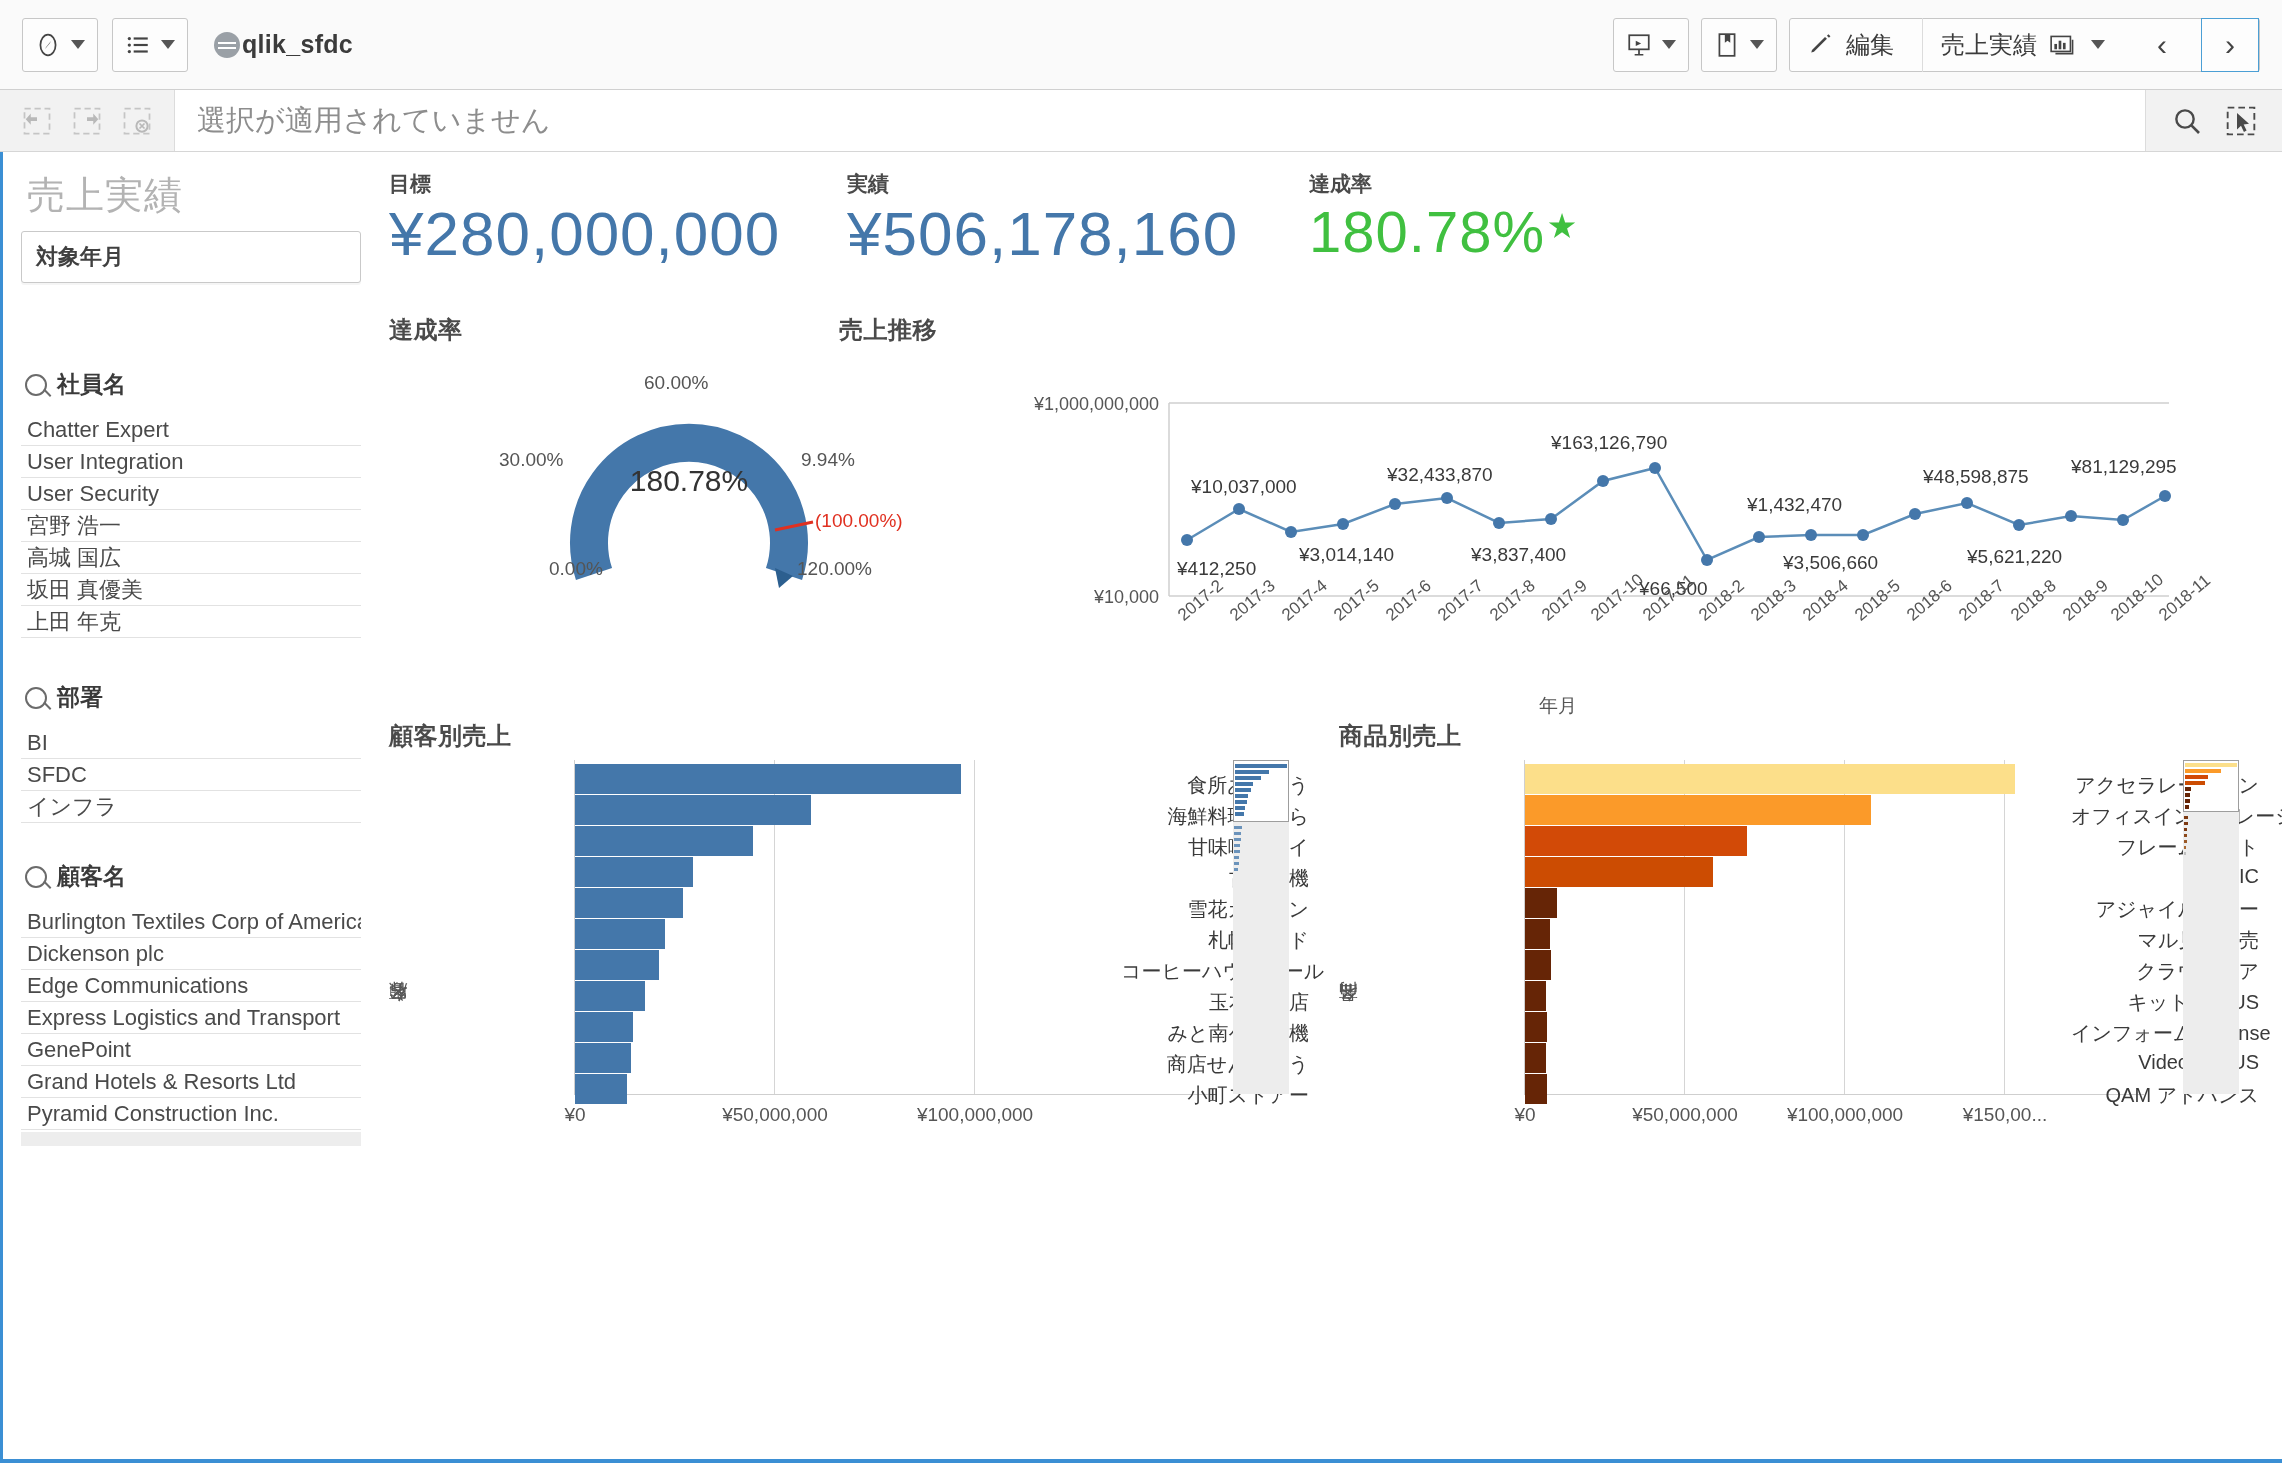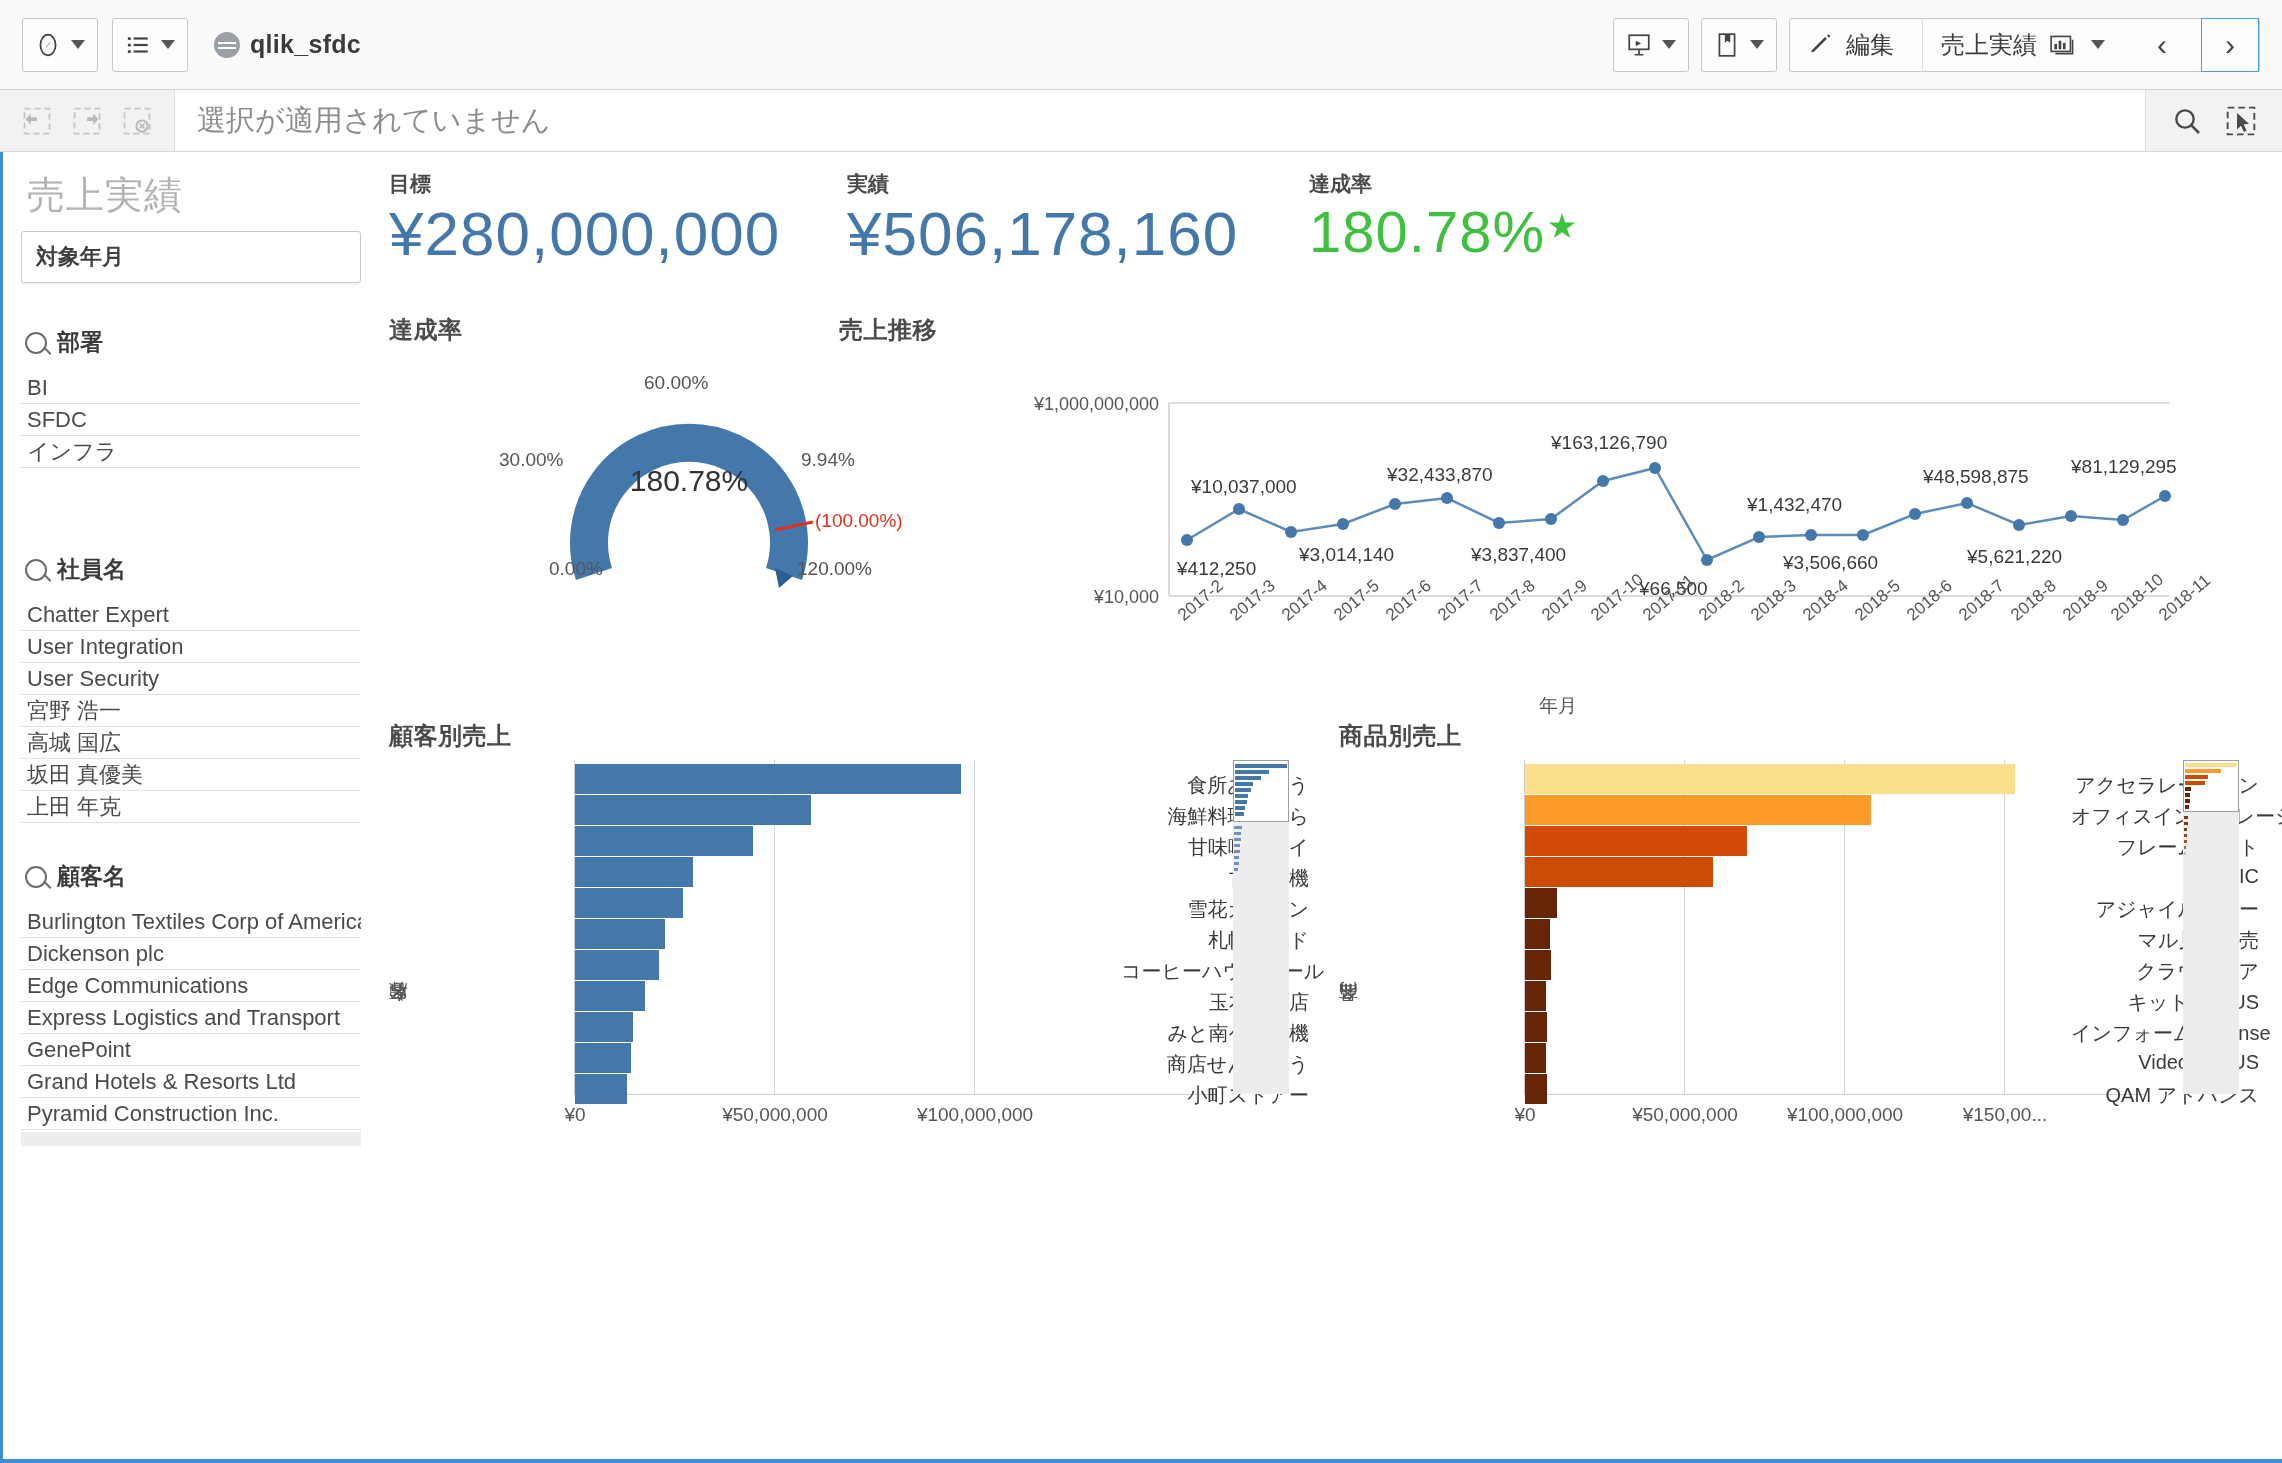--- a/index.html
+++ b/index.html
@@ -21,21 +21,21 @@
     position: relative;
   }
   .btn-group { display: flex; align-items: center; }
   .tb-btn {
     height: 54px; border: 1px solid #c7c7c7; background: #fdfdfd;
     border-radius: 3px; display: flex; align-items: center;
     padding: 0 12px; cursor: pointer; gap: 10px;
   }
   .caret { width: 0; height: 0; border-left: 7px solid transparent;
            border-right: 7px solid transparent; border-top: 9px solid #555; }
-  .app-title { display: flex; align-items: center; gap: 10px; margin-left: 26px; }
+  .app-title { display: flex; align-items: center; gap: 2px; margin-left: 26px; }
   .app-title .name { font-size: 25px; font-weight: bold; color: #3b3b3b; letter-spacing: .3px;}
   .sfdc-icon {
     width: 26px; height: 26px; border-radius: 50%; background: #9aa0a6;
     position: relative; flex: none;
   }
   .sfdc-icon::before, .sfdc-icon::after {
     content: ""; position: absolute; background: #fff;
   }
   .sfdc-icon::before { left: 4px; right: 4px; height: 2px; top: 10px; }
   .sfdc-icon::after  { left: 4px; right: 4px; height: 2px; top: 15px; }
@@ -299,61 +299,61 @@
 
 <div class="stage">
 
   <div class="filters">
     <div class="sheet-title">売上実績</div>
 
     <div class="fbox-input">
       <span>対象年月</span>
     </div>
 
+    <div class="flist" style="margin-top:82px">
+      <div class="flist-head">
+        <span class="mag"></span>
+        <span>社員名</span>
+      </div>
+      <div class="fitem first">
+          <span>Chatter Expert</span>
+        </div>
+      <div class="fitem">
+          <span>User Integration</span>
+        </div>
+      <div class="fitem">
+          <span>User Security</span>
+        </div>
+      <div class="fitem">
+          <span>宮野 浩一</span>
+        </div>
+      <div class="fitem">
+          <span>高城 国広</span>
+        </div>
+      <div class="fitem">
+          <span>坂田 真優美</span>
+        </div>
+      <div class="fitem">
+          <span>上田 年克</span>
+        </div>
+    </div>
+
     <div class="flist" style="margin-top:40px">
       <div class="flist-head">
         <span class="mag"></span>
         <span>部署</span>
       </div>
       <div class="fitem first">
           <span>BI</span>
         </div>
       <div class="fitem">
           <span>SFDC</span>
         </div>
       <div class="fitem">
           <span>インフラ</span>
-        </div>
-    </div>
-
-    <div class="flist" style="margin-top:82px">
-      <div class="flist-head">
-        <span class="mag"></span>
-        <span>社員名</span>
-      </div>
-      <div class="fitem first">
-          <span>Chatter Expert</span>
-        </div>
-      <div class="fitem">
-          <span>User Integration</span>
-        </div>
-      <div class="fitem">
-          <span>User Security</span>
-        </div>
-      <div class="fitem">
-          <span>宮野 浩一</span>
-        </div>
-      <div class="fitem">
-          <span>高城 国広</span>
-        </div>
-      <div class="fitem">
-          <span>坂田 真優美</span>
-        </div>
-      <div class="fitem">
-          <span>上田 年克</span>
         </div>
     </div>
 
     <div class="flist" style="">
       <div class="flist-head">
         <span class="mag"></span>
         <span>顧客名</span>
       </div>
       <div class="fitem first">
           <span>Burlington Textiles Corp of America</span>

